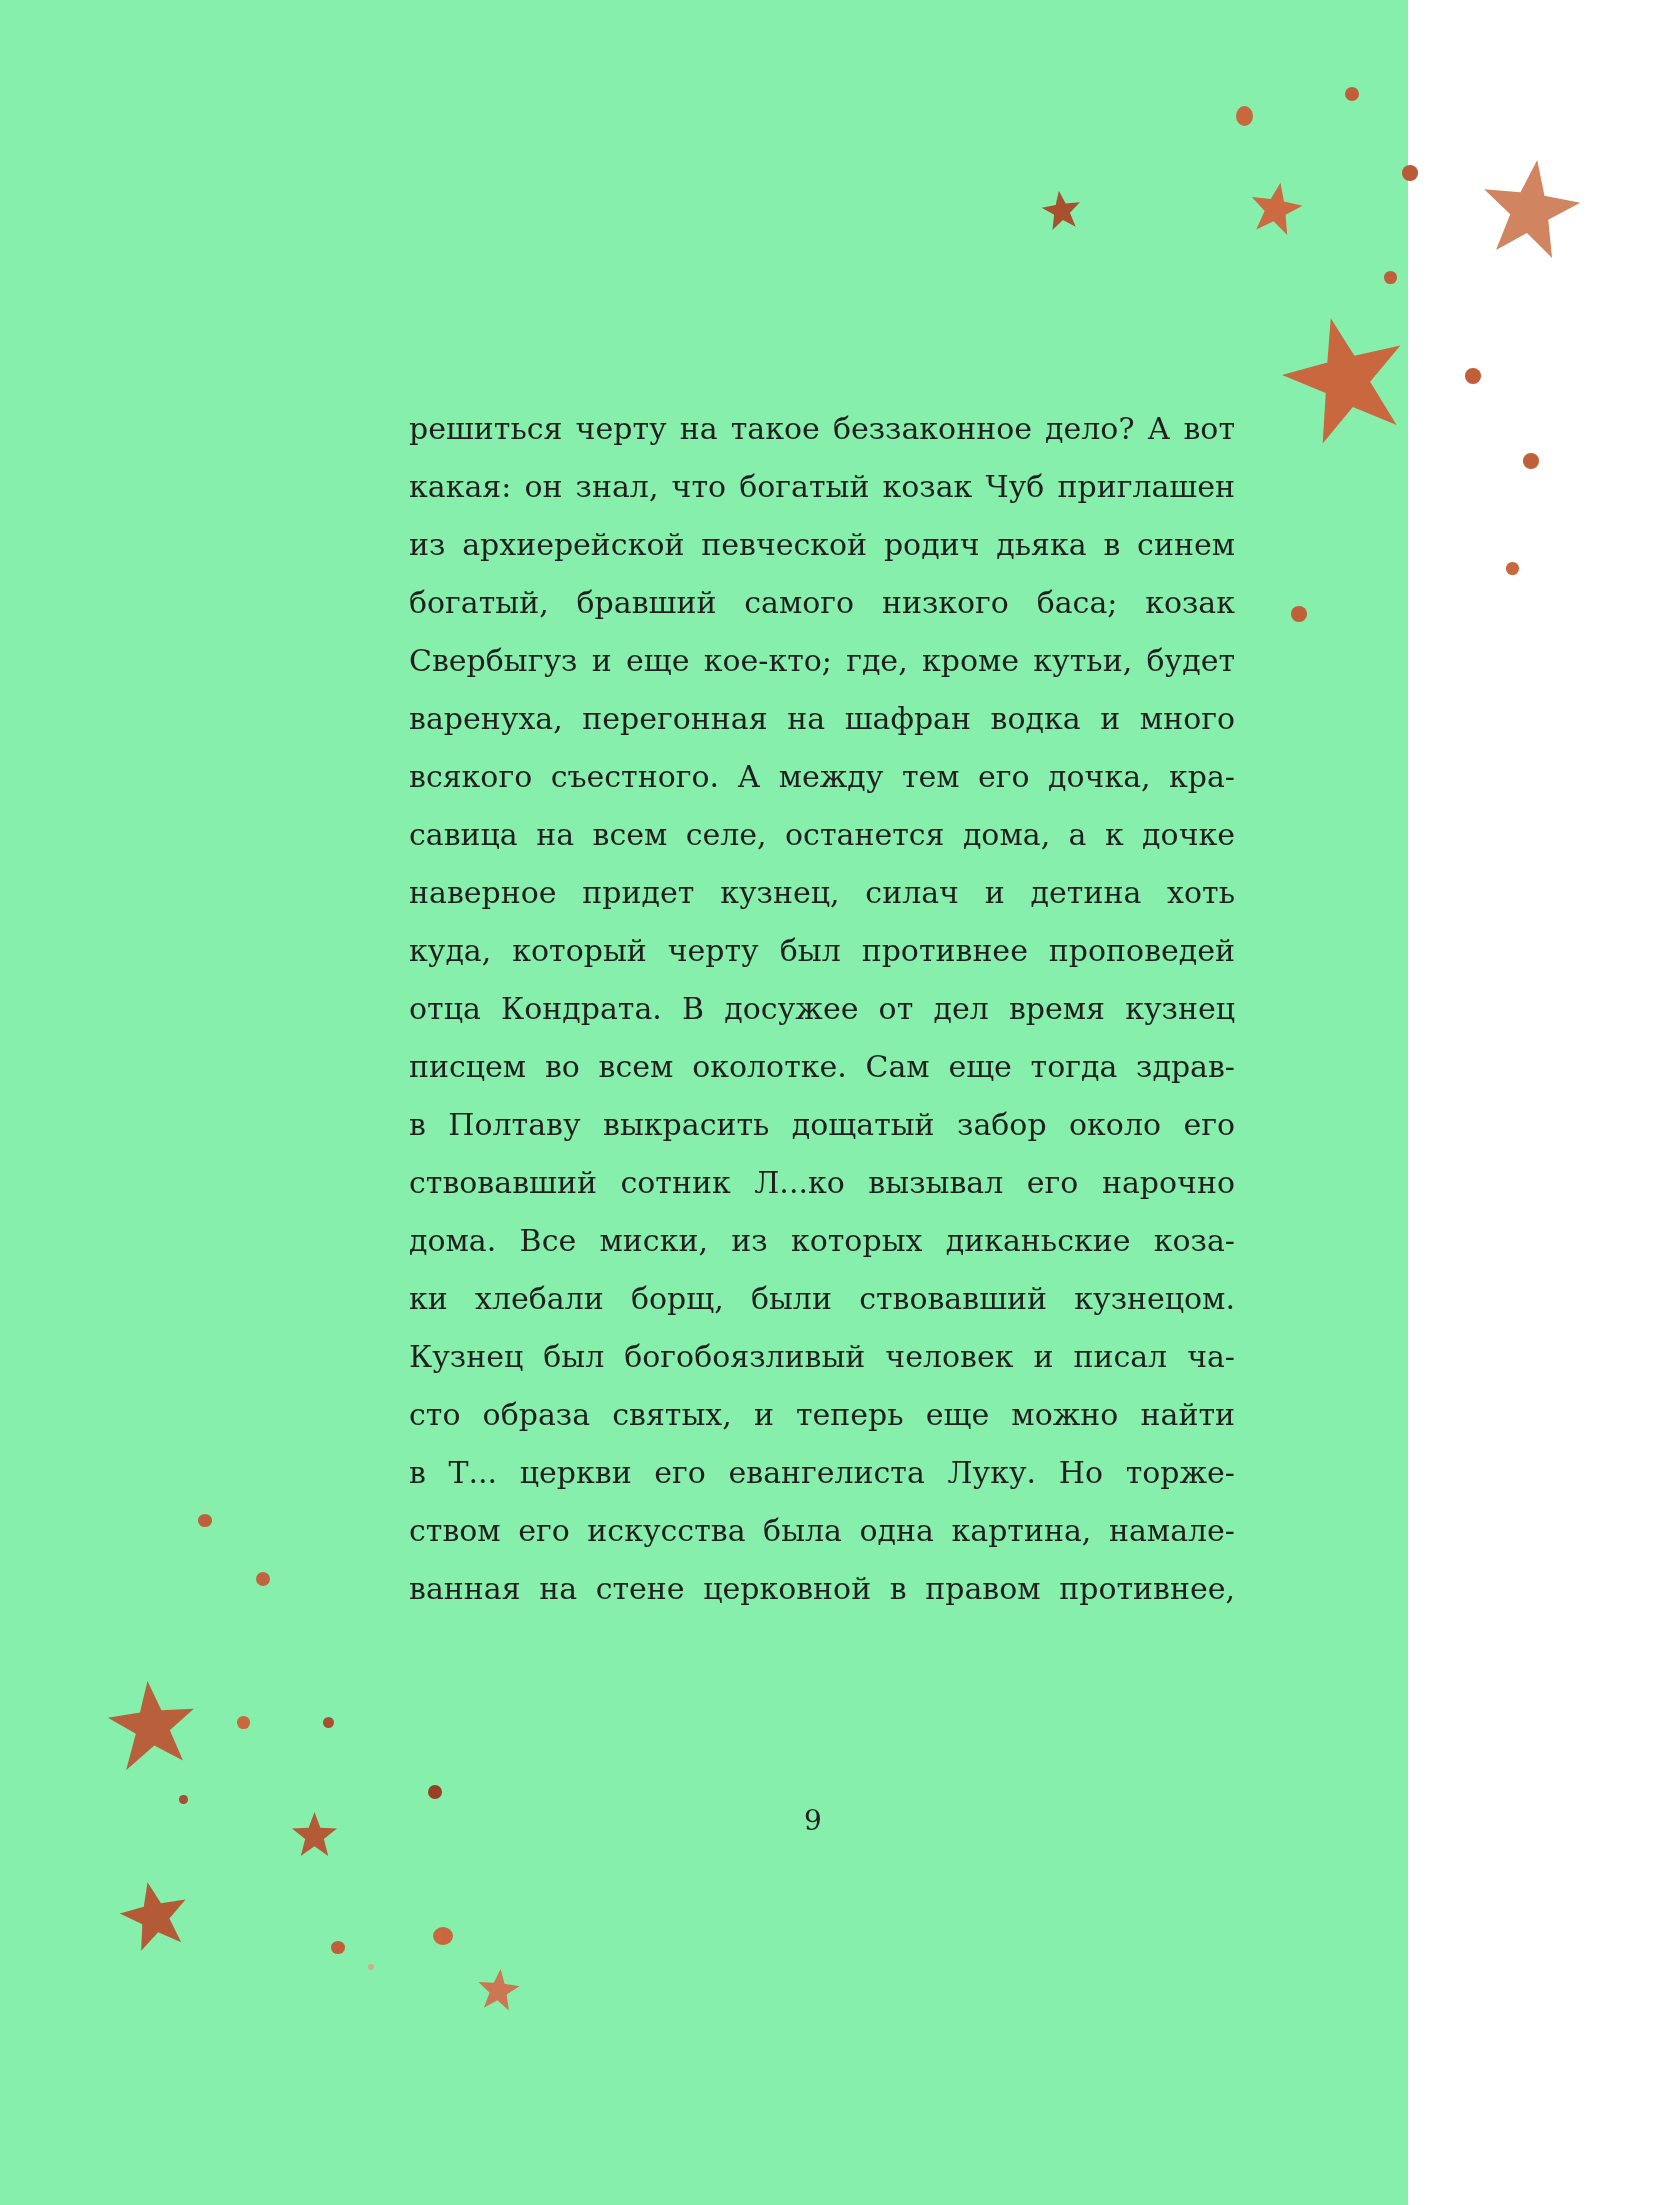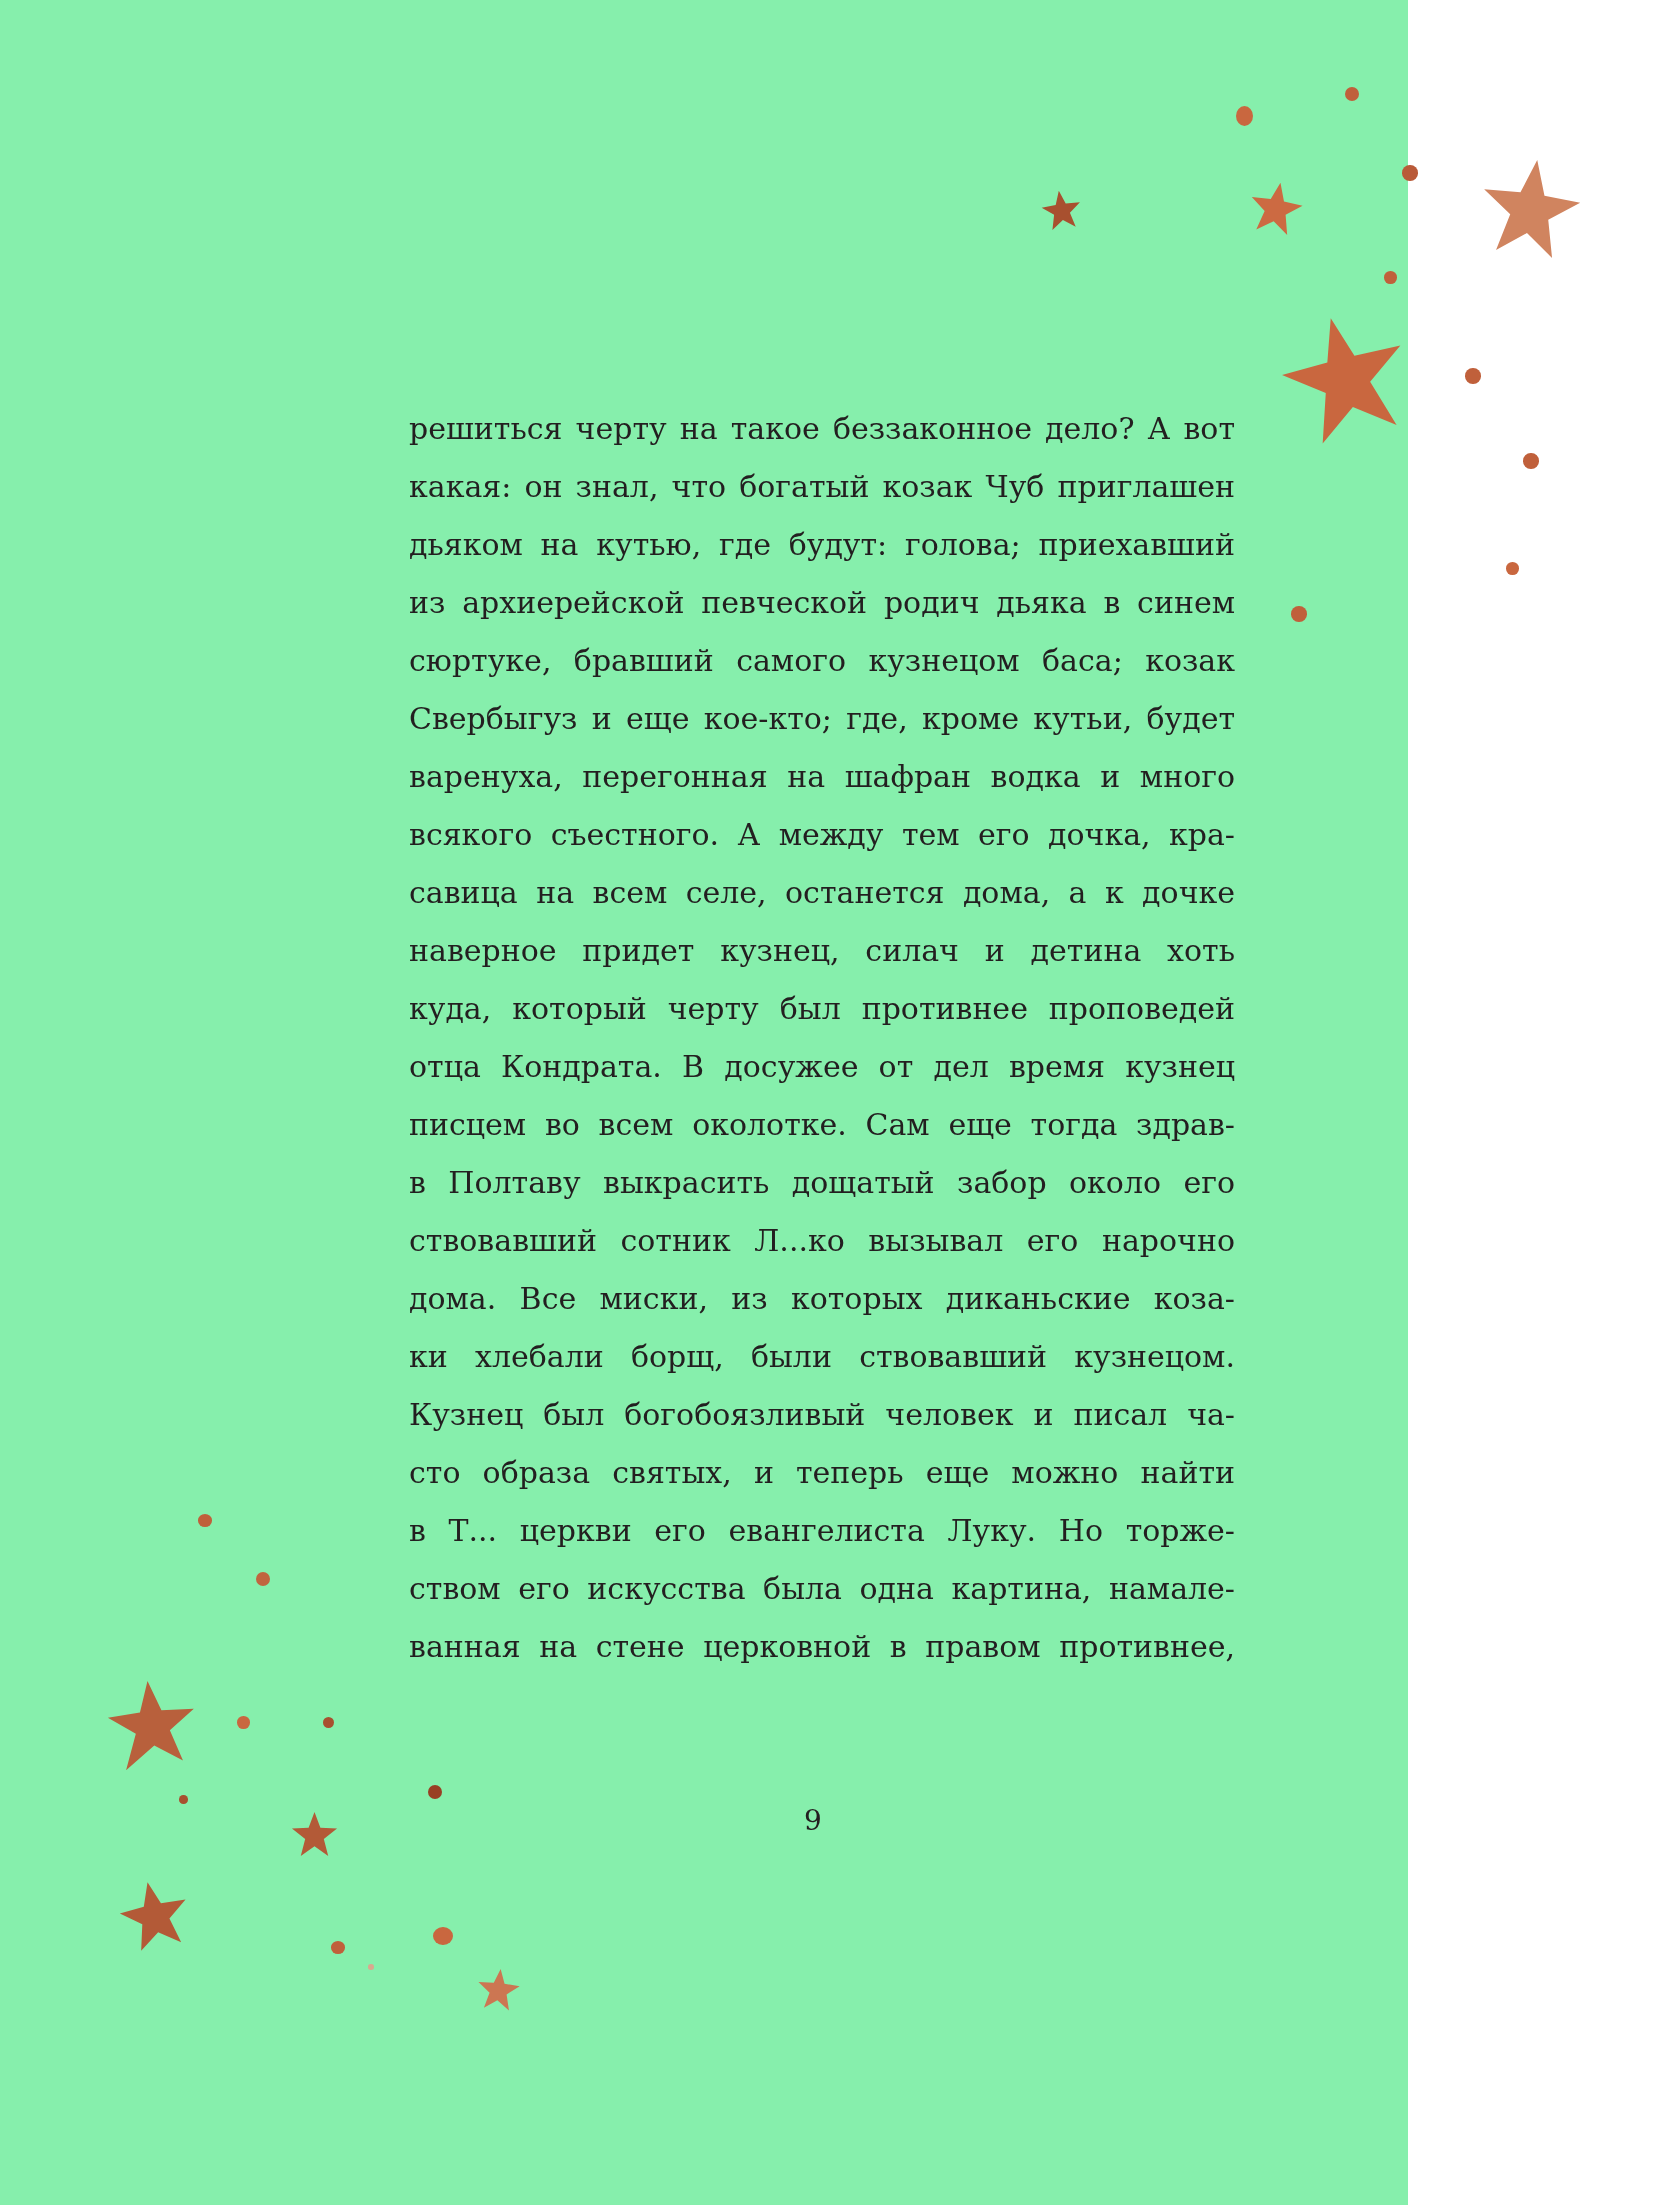--- a/index.html
+++ b/index.html
@@ -24,23 +24,22 @@
   svg.star { position:absolute; overflow:visible; }
 </style>
 </head>
 <body>
 
 <div class="page">
 
   <div class="text-block">
     <span class="line">решиться черту на такое беззаконное дело? А вот</span>
     <span class="line">какая: он знал, что богатый козак Чуб приглашен</span>
-    <span class="line">дьяком на кутью, где будут: голова; приехавший</span>
     <span class="line">из архиерейской певческой родич дьяка в синем</span>
-    <span class="line">сюртуке, бравший самого кузнецом баса; козак</span>
+    <span class="line">богатый, бравший самого низкого баса; козак</span>
     <span class="line">Свербыгуз и еще кое-кто; где, кроме кутьи, будет</span>
     <span class="line">варенуха, перегонная на шафран водка и много</span>
     <span class="line">всякого съестного. А между тем его дочка, кра-</span>
     <span class="line">савица на всем селе, останется дома, а к дочке</span>
     <span class="line">наверное придет кузнец, силач и детина хоть</span>
     <span class="line">куда, который черту был противнее проповедей</span>
     <span class="line">отца Кондрата. В досужее от дел время кузнец</span>
     <span class="line">писцем во всем околотке. Сам еще тогда здрав-</span>
     <span class="line">в Полтаву выкрасить дощатый забор около его</span>
     <span class="line">ствовавший сотник Л...ко вызывал его нарочно</span>

